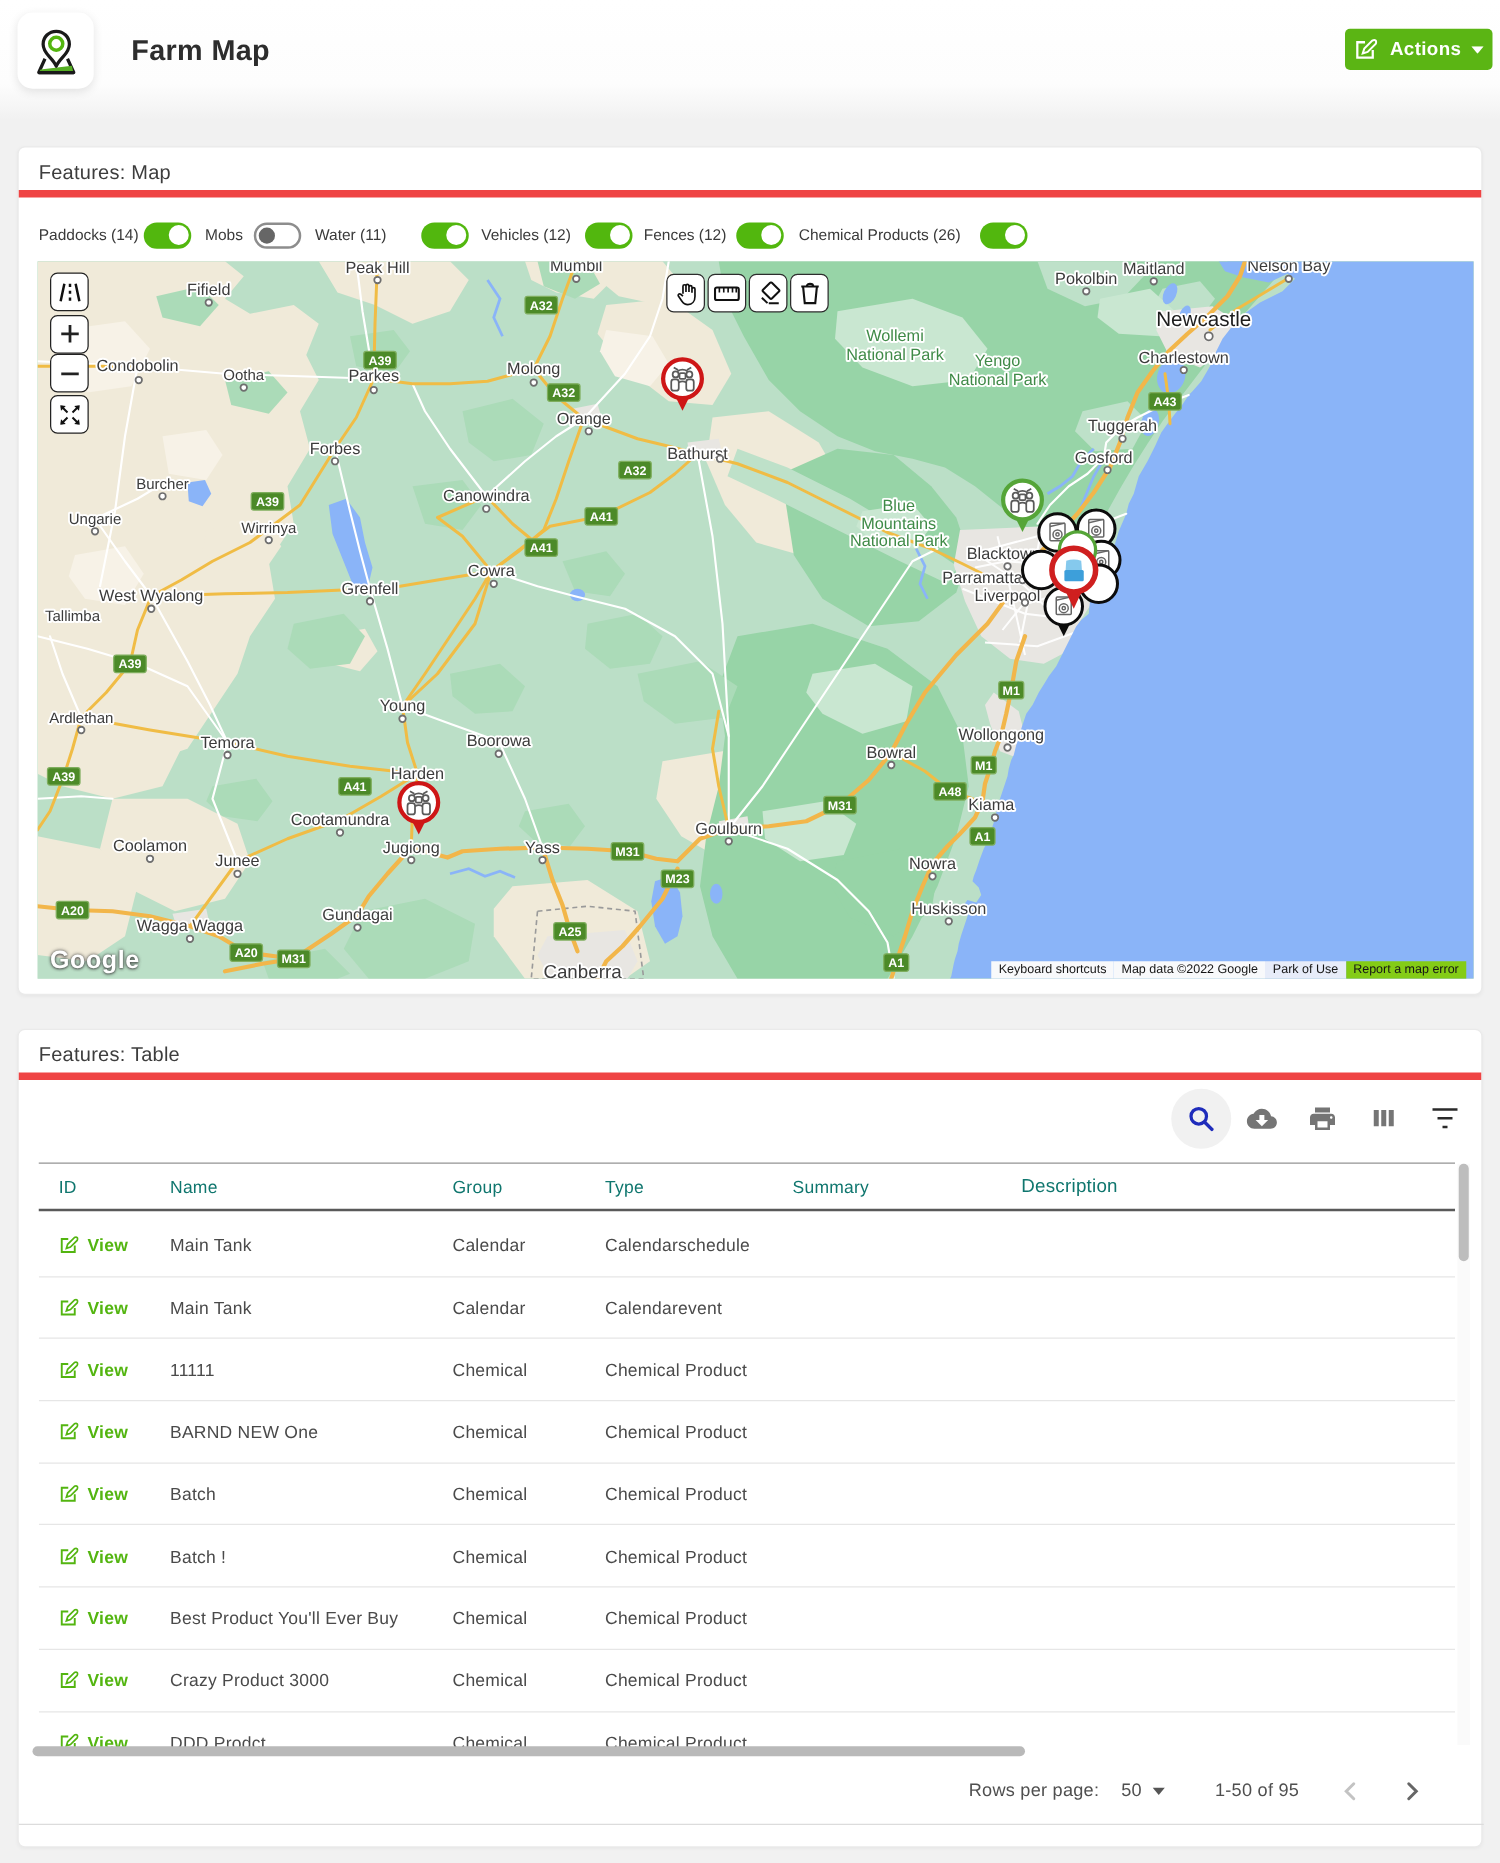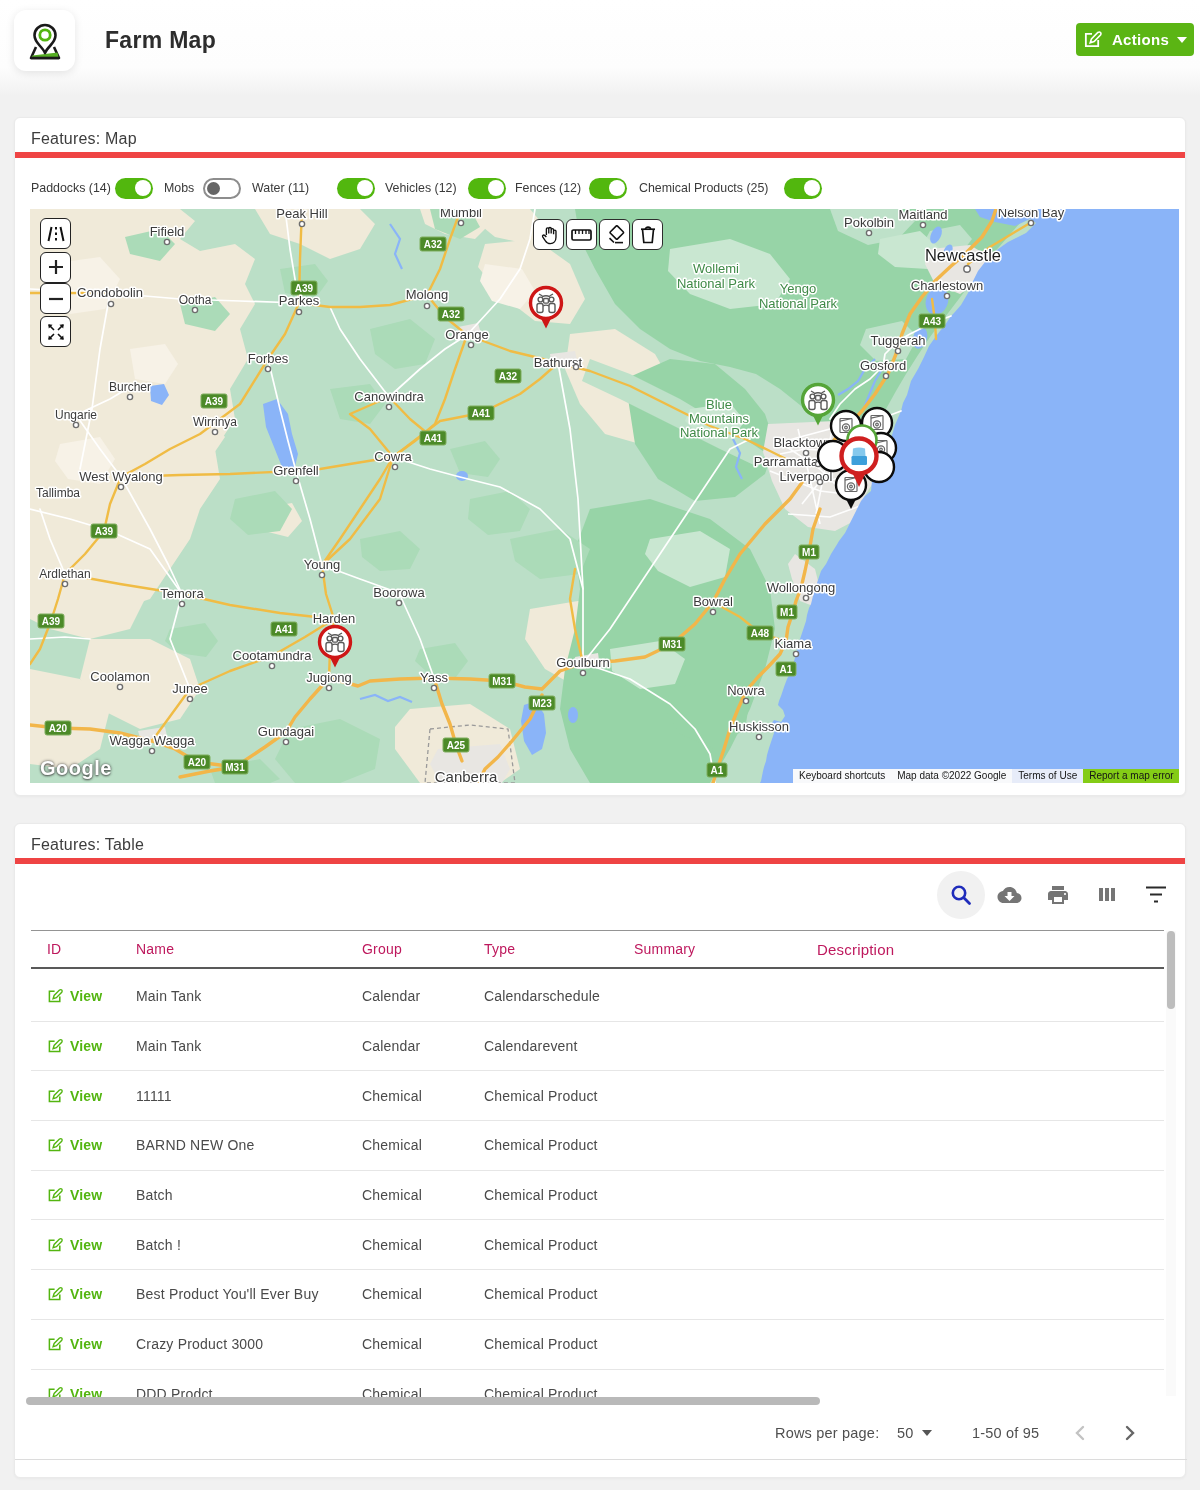--- a/index.html
+++ b/index.html
@@ -17,21 +17,21 @@
   .sw { position:absolute; top:50%; margin-top:-10.5px; width:38px; height:21px; border-radius:11px; }
   .sw.on { background:#52b70e; }
   .sw.on::after { content:""; position:absolute; right:2.5px; top:2.5px; width:16px; height:16px; background:#fff; border-radius:50%; }
   .sw.off { background:#fff; border:2px solid #8d8d8d; }
   .sw.off::after { content:""; position:absolute; left:2px; top:2px; width:13px; height:13px; background:#666; border-radius:50%; }
   #map { position:absolute; left:15px; top:91px; width:1149px; height:574px; background:#bfe2cb; overflow:hidden; }
   .mapbtn { position:absolute; width:31px; height:31px; background:#fff; border:1.7px solid #2d2d2d; border-radius:6px; display:flex; align-items:center; justify-content:center; }
   
   .tool-icons { position:absolute; top:0; left:0; width:1172px; height:145px; }
   .thead { position:absolute; top:106px; left:16px; width:1133px; height:39px; border-top:1px solid #949494; border-bottom:2px solid #595959; background:#fff; }
-  .thead span, .trow span { position:absolute; top:50%; transform:translateY(-50%); font-size:14px; color:#be185d; letter-spacing:0.2px; white-space:nowrap; }
+  .thead span, .trow span { position:absolute; top:50%; transform:translateY(-50%); font-size:14px; color:#0f766e; letter-spacing:0.2px; white-space:nowrap; }
   .tbody { position:absolute; top:148px; left:16px; width:1133px; height:426px; overflow:hidden; }
   .trow { position:relative; width:1133px; height:49.7px; border-bottom:1px solid #e6e6e6; }
   .trow span { color:#4a4a4a; } .trow span.view { color:#53b510; }
   .c-id { left:16px; } .c-name { left:105px; } .c-group { left:331px; } .c-type { left:453px; } .c-sum { left:603px; } .c-desc { left:834px; }
   .thead .c-id { left:16px; } .thead .c-name{ left:105px; } .thead .c-group{ left:331px; } .thead .c-type{ left:453px; } .thead .c-sum{ left:603px; } .thead .c-desc{ left:786px; }
   .view { display:flex; align-items:center; gap:7px; position:absolute; left:16px; top:50%; transform:translateY(-50%); color:#53b510; font-size:14.5px; font-weight:bold; letter-spacing:0.2px; }
   .vscroll { position:absolute; top:107px; left:1151px; width:10px; height:465px; background:#fafafa; }
   .vthumb { position:absolute; top:0px; left:1px; width:8px; height:78px; background:#bdbdbd; border-radius:4px; }
   .hthumb { position:absolute; top:573px; left:11px; width:794px; height:8px; background:#b9b9b9; border-radius:4px; }
   .pager { position:absolute; top:582px; left:0; width:1172px; height:54px; border-bottom:1px solid #dcdcdc; font-size:14.5px; color:#4f4f4f; }
@@ -68,21 +68,21 @@
     <span class="lbl" style="left:16px;">Paddocks (14)</span>
     <span class="sw on" style="left:100px;"></span>
     <span class="lbl" style="left:149px;">Mobs</span>
     <span class="sw off" style="left:188px;"></span>
     <span class="lbl" style="left:237px;">Water (11)</span>
     <span class="sw on" style="left:322px;"></span>
     <span class="lbl" style="left:370px;">Vehicles (12)</span>
     <span class="sw on" style="left:453px;"></span>
     <span class="lbl" style="left:500px;">Fences (12)</span>
     <span class="sw on" style="left:574px;"></span>
-    <span class="lbl" style="left:624px;">Chemical Products (25)</span>
+    <span class="lbl" style="left:624px;">Chemical Products (26)</span>
     <span class="sw on" style="left:769px;"></span>
   </div>
   <div id="map">
   <svg id="mapsvg" width="1149" height="574" viewBox="0 0 1149 574" style="position:absolute;top:0;left:0;">
     <rect x="0" y="0" width="1149" height="574" fill="#bbdfc7"></rect>
     <g fill="#f0ead9" stroke="none">
       <path d="M0,0 L150,0 165,12 150,30 170,42 205,35 225,50 215,75 225,95 210,120 218,150 200,180 205,210 185,240 190,270 170,300 160,330 140,360 120,390 90,400 60,390 30,395 0,385 Z"></path>
       <path d="M0,340 L60,330 100,350 120,380 100,420 60,430 20,420 0,410 Z"></path>
       <path d="M60,430 120,430 160,450 170,480 150,510 110,520 70,500 50,470 Z"></path>
       <path d="M0,460 50,470 80,500 70,540 40,560 0,555 Z"></path>
@@ -504,21 +504,21 @@
     <svg width="16" height="19" viewBox="0 0 16 19">
           <path d="M2.5 4.5 L3.8 17.5 H12.2 L13.5 4.5" fill="none" stroke="#111" stroke-width="1.7"></path>
           <path d="M1 4.2 H15" stroke="#111" stroke-width="1.7"></path>
           <path d="M5.5 4 C5.5 1.5 10.5 1.5 10.5 4" fill="none" stroke="#111" stroke-width="1.7"></path>
         </svg>
   </div>
   <div style="position:absolute;left:10px;top:548px;font-size:20px;font-weight:bold;color:#ffffff;letter-spacing:0.5px;text-shadow:0 0 3px rgba(60,60,60,0.9), 0 1px 2px rgba(60,60,60,0.7);font-family:'Liberation Sans',sans-serif;">Google</div>
   <div style="position:absolute;left:763px;top:560px;height:14px;display:flex;font-size:10px;color:#151515;align-items:center;white-space:nowrap;">
     <div style="background:#f8f9fb;height:14px;line-height:14px;padding:0 6px;">Keyboard shortcuts</div>
     <div style="background:#f8f9fb;height:14px;line-height:14px;padding:0 6px;">Map data ©2022 Google</div>
-    <div style="background:#e7ecf9;height:14px;line-height:14px;padding:0 6px;">Terms of Use</div>
+    <div style="background:#e7ecf9;height:14px;line-height:14px;padding:0 6px;">Park of Use</div>
     <div style="background:#84cc16;height:14px;line-height:14px;padding:0 6px;">Report a map error</div>
   </div>
   </div>
 </div>
 
 <div class="card" id="card-table">
   <div class="card-title">Features: Table</div>
   <div class="tool-icons">
     <div style="position:absolute;left:922px;top:47px;width:48px;height:48px;border-radius:50%;background:#f1f1f1;"></div>
     <svg style="position:absolute;left:934px;top:59px;" width="24" height="24" viewBox="0 0 24 24">

